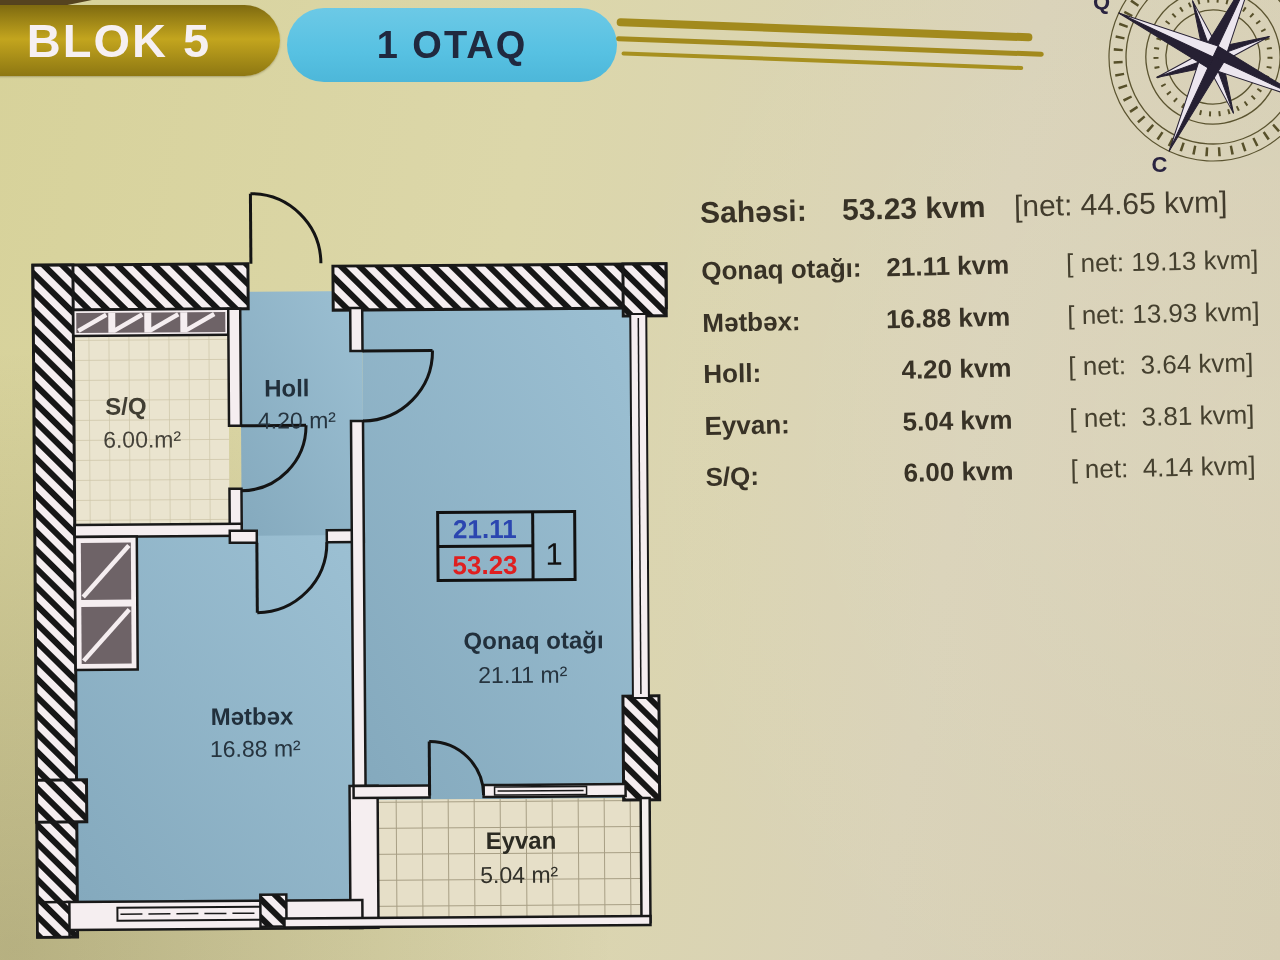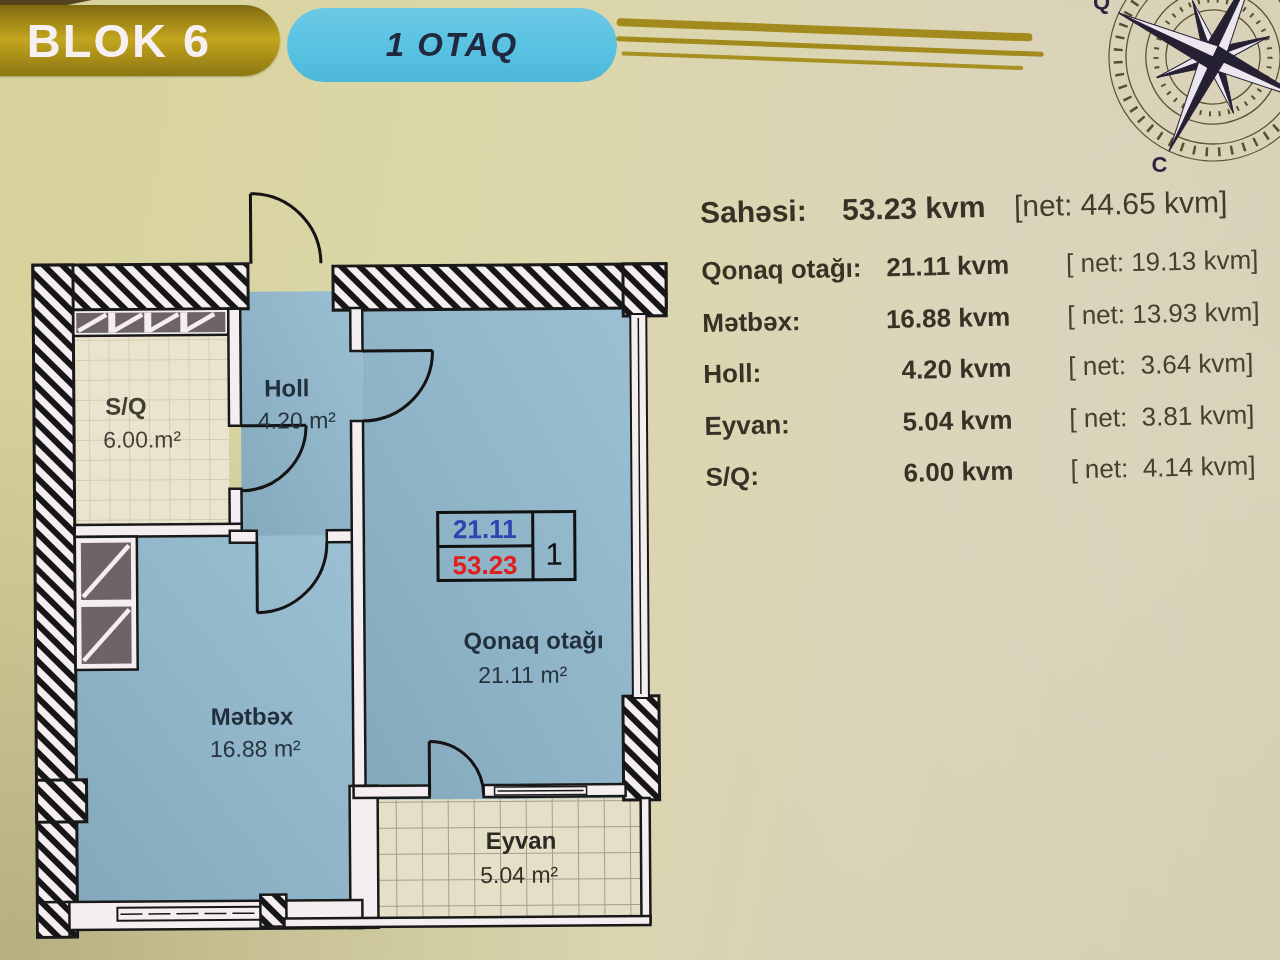--- a/index.html
+++ b/index.html
@@ -17,21 +17,21 @@
 
   
   .badge-gold{position:absolute;left:-42px;top:5px;width:322px;height:71px;
     border-radius:36px;display:flex;align-items:center;justify-content:center;
     background:linear-gradient(180deg,#7e6a10 0%,#c3a51e 48%,#8d7712 100%);
     box-shadow:0 1px 2px rgba(80,70,20,.35);}
   .badge-gold span{color:#f6f0f2;font-size:47px;font-weight:bold;letter-spacing:2px;}
   .badge-blue{position:absolute;left:287px;top:8px;width:330px;height:74px;
     border-radius:40px;display:flex;align-items:center;justify-content:center;
     background:linear-gradient(180deg,#6cc9e6 0%,#57c1e2 60%,#4db7d9 100%);}
-  .badge-blue span{color:#20293f;font-size:33px;font-weight:bold;letter-spacing:2px;font-style:italic;}
+  .badge-blue span{color:#20293f;font-size:38px;font-weight:bold;letter-spacing:2px;}
   .deco-lines{position:absolute;left:616px;top:26px;width:428px;transform:rotate(2.1deg);}
   .deco-lines .l1{height:8px;background:#a28a1d;border-radius:4px;width:416px;}
   .deco-lines .l2{height:5px;background:#a28a1d;border-radius:3px;width:428px;margin-top:10px;}
   .deco-lines .l3{height:4px;background:#a7901f;border-radius:3px;width:402px;margin-top:10px;margin-left:6px;}
 
   
   .panel{position:absolute;left:703px;top:196px;width:575px;color:#383226;
     transform:rotate(-1.2deg);transform-origin:0 50%;}
   .summary{display:flex;align-items:baseline;font-size:30px;}
   .summary .s-lbl{font-weight:bold;width:142px;}
@@ -50,21 +50,21 @@
   
   .compass{position:absolute;left:1092px;top:0;}
 </style>
 </head>
 <body>
 
 <div class="vignette"></div>
 <div class="photo-edge"></div>
 
 <div class="badge-gold">
-  <span>BLOK 6</span>
+  <span>BLOK 5</span>
 </div>
 <div class="badge-blue">
   <span>1 OTAQ</span>
 </div>
 <div class="deco-lines">
   <div class="l1"></div>
   <div class="l2"></div>
   <div class="l3"></div>
 </div>
 

